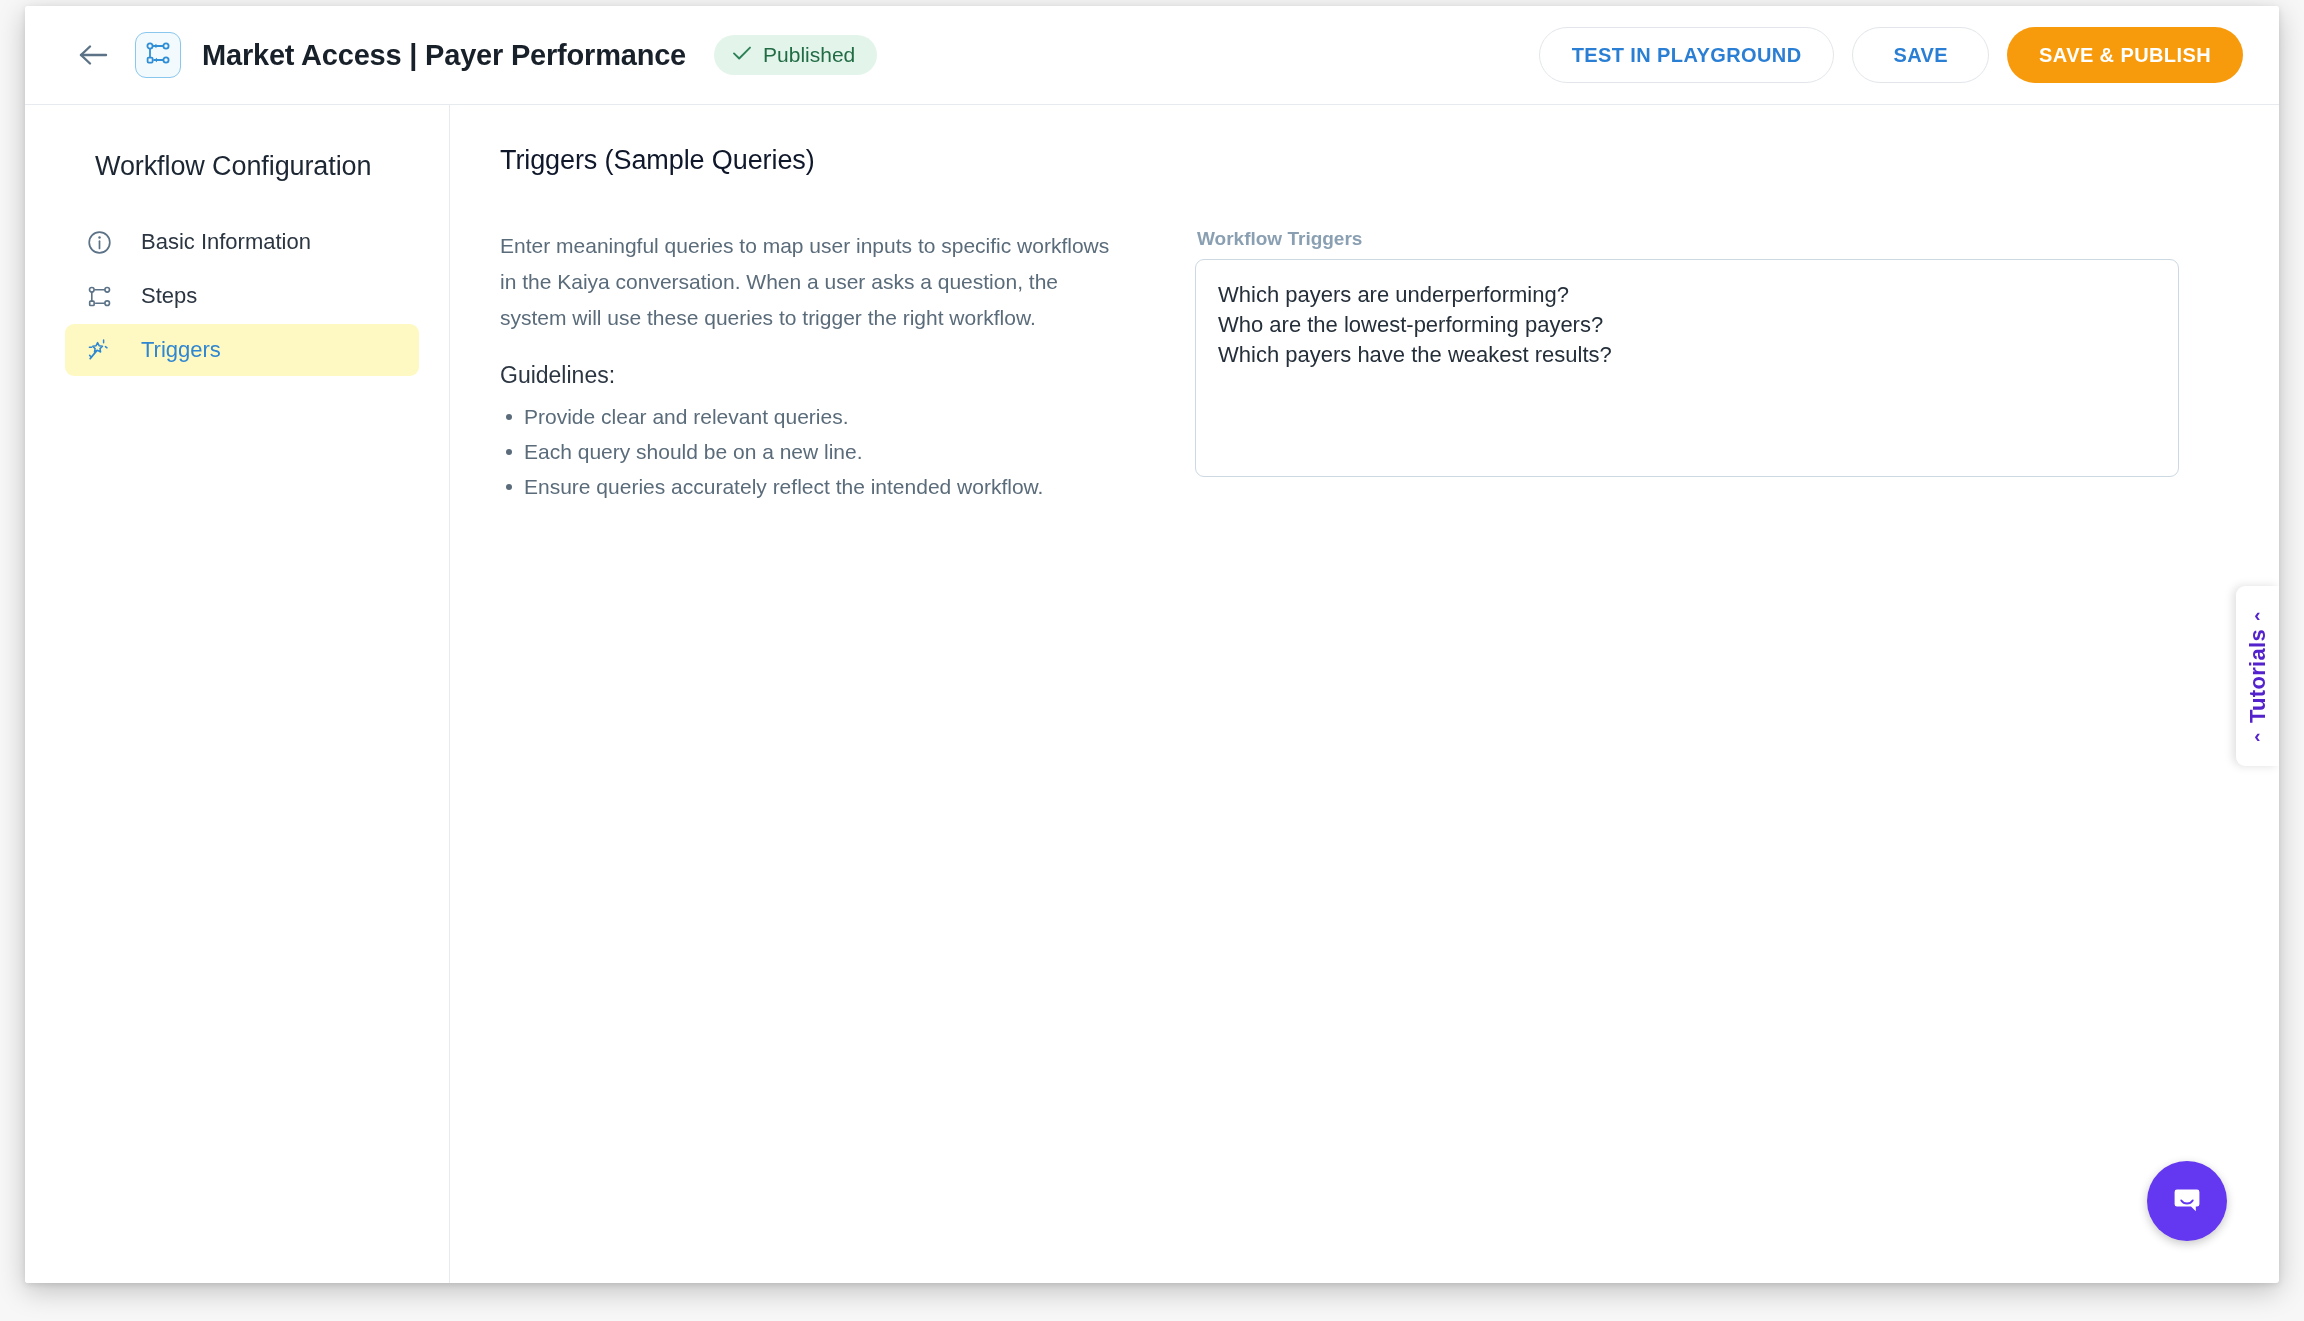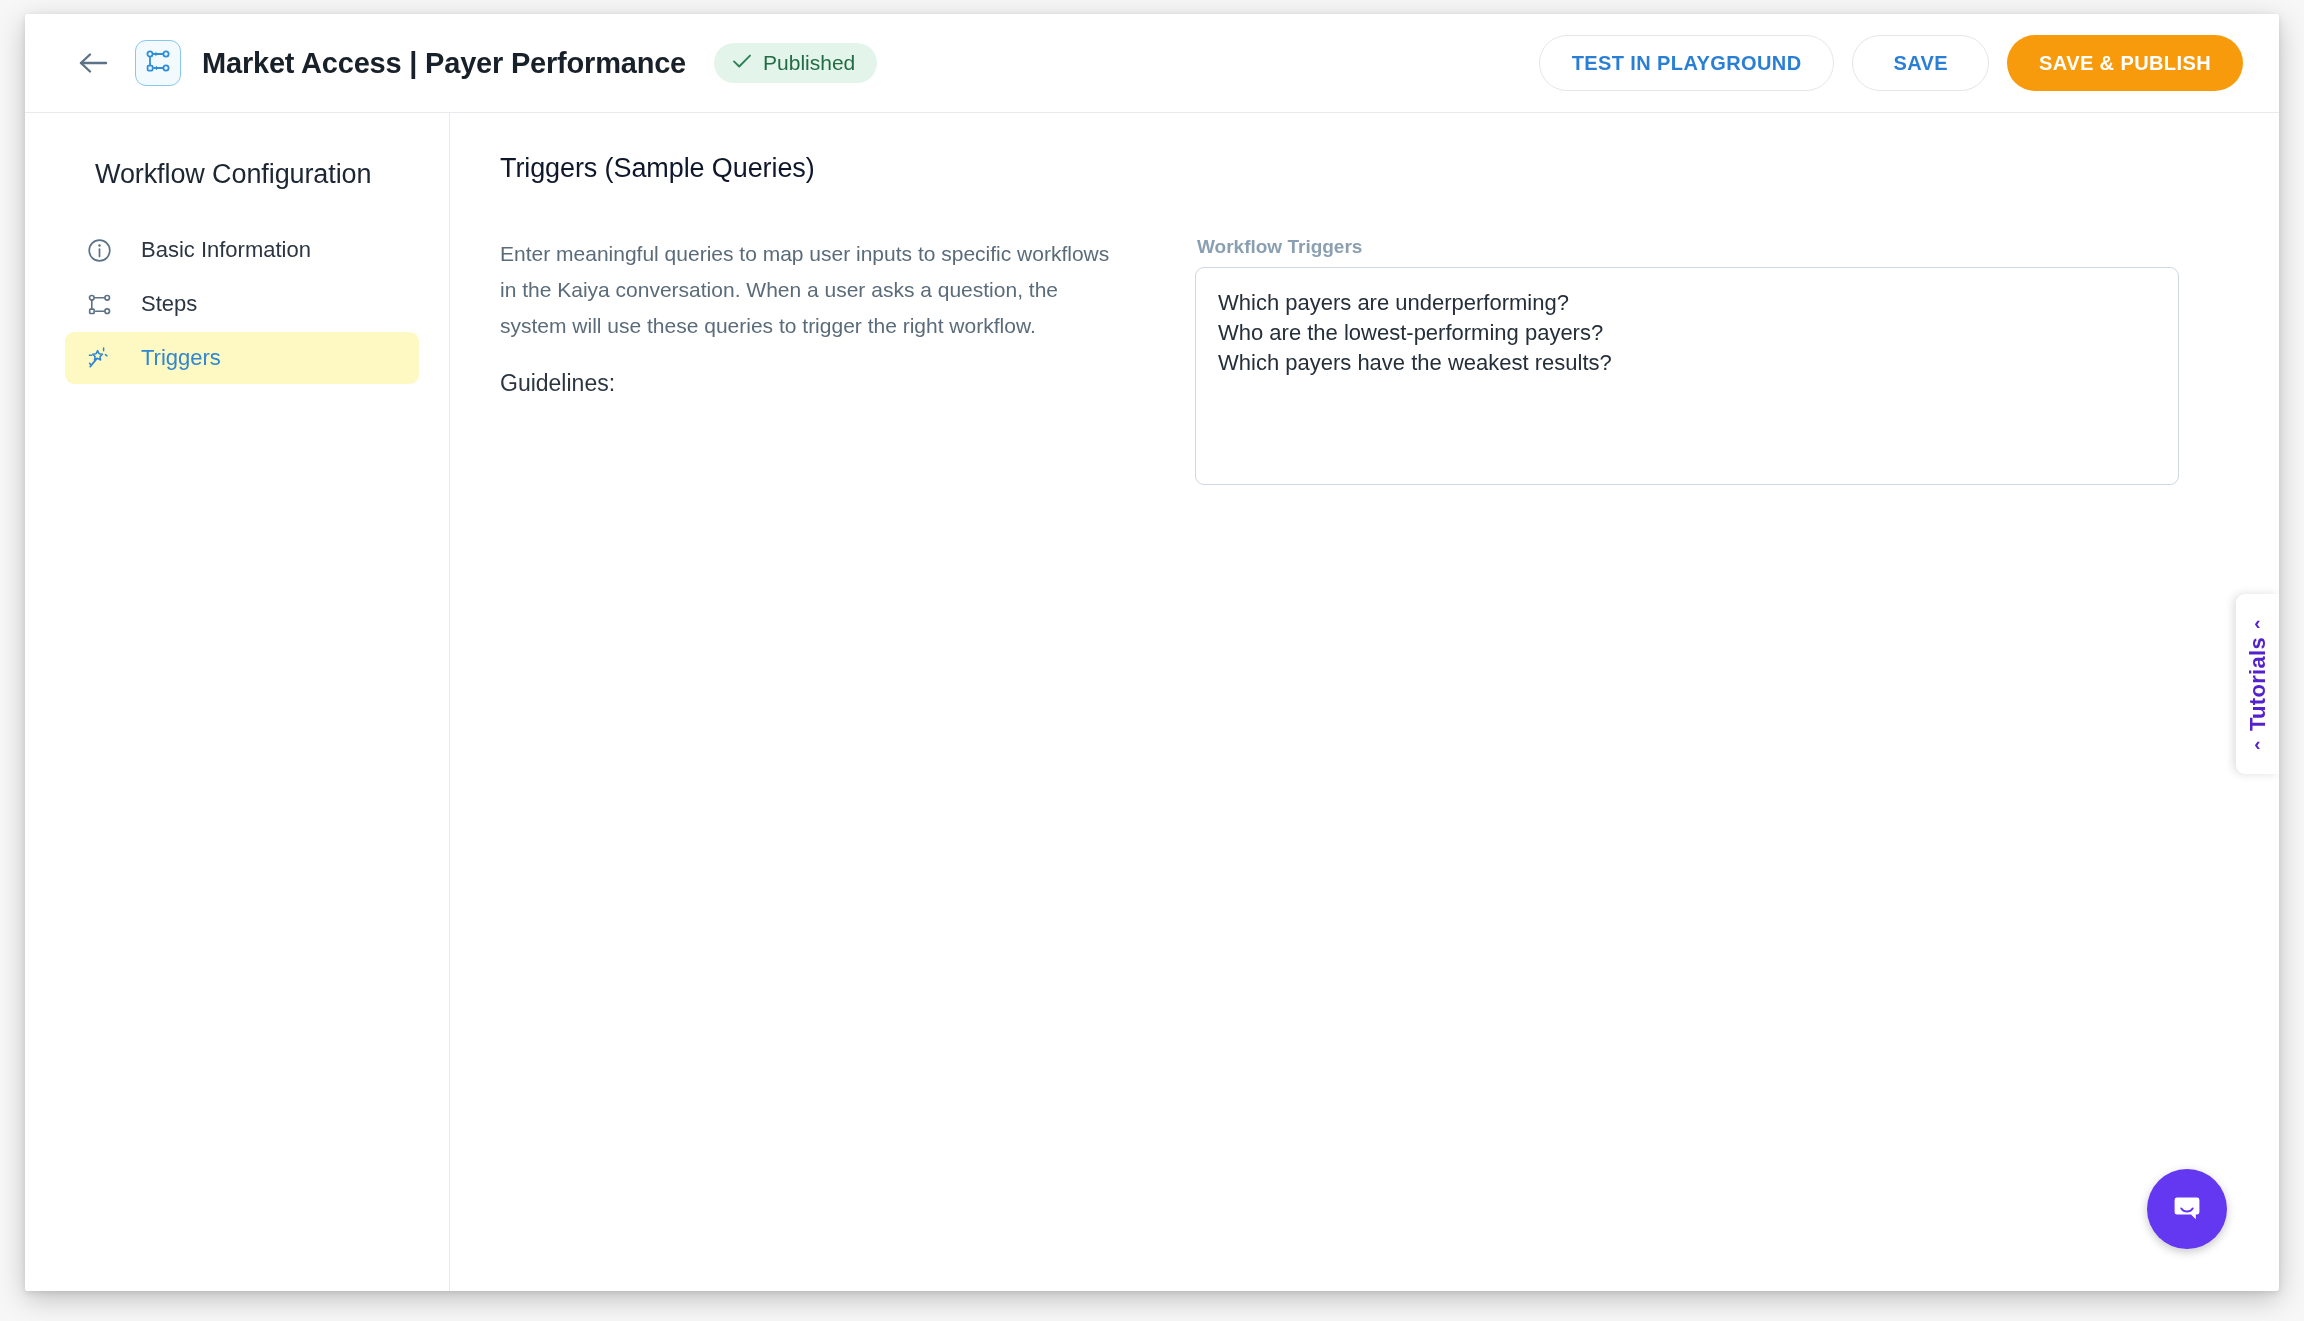--- a/index.html
+++ b/index.html
@@ -8,21 +8,21 @@
     width: 2304px;
     height: 1321px;
     background: #f7f7f8;
     font-family: "Liberation Sans", sans-serif;
     overflow: hidden;
   }
 
   .app-frame {
     position: absolute;
     left: 25px;
-    top: 14px;
+    top: 6px;
     width: 2254px;
     height: 1277px;
     background: #ffffff;
     border-radius: 3px;
     box-shadow: 0 8px 28px rgba(0,0,0,0.22), 0 2px 6px rgba(0,0,0,0.10);
     overflow: hidden;
   }
 
   
   .header {
@@ -377,20 +377,25 @@
     </div>
 
     <div class="main">
       <div class="main-title">Triggers (Sample Queries)</div>
 
       <div class="main-cols">
 
         <div class="col-left">
           <div class="intro-para">Enter meaningful queries to map user inputs to specific workflows in the Kaiya conversation. When a user asks a question, the system will use these queries to trigger the right workflow.</div>
           <div class="guidelines-head">Guidelines:</div>
+          <ul class="guideline-list">
+            <li>Provide clear and relevant queries.</li>
+            <li>Each query should be on a new line.</li>
+            <li>Ensure queries accurately reflect the intended workflow.</li>
+          </ul>
         </div>
 
         <div class="col-right">
           <div class="field-label">Workflow Triggers</div>
           <textarea class="triggers-box" placeholder="Enter one query per line" style="">Which payers are underperforming?
 Who are the lowest-performing payers?
 Which payers have the weakest results?</textarea>
         </div>
 
       </div>

